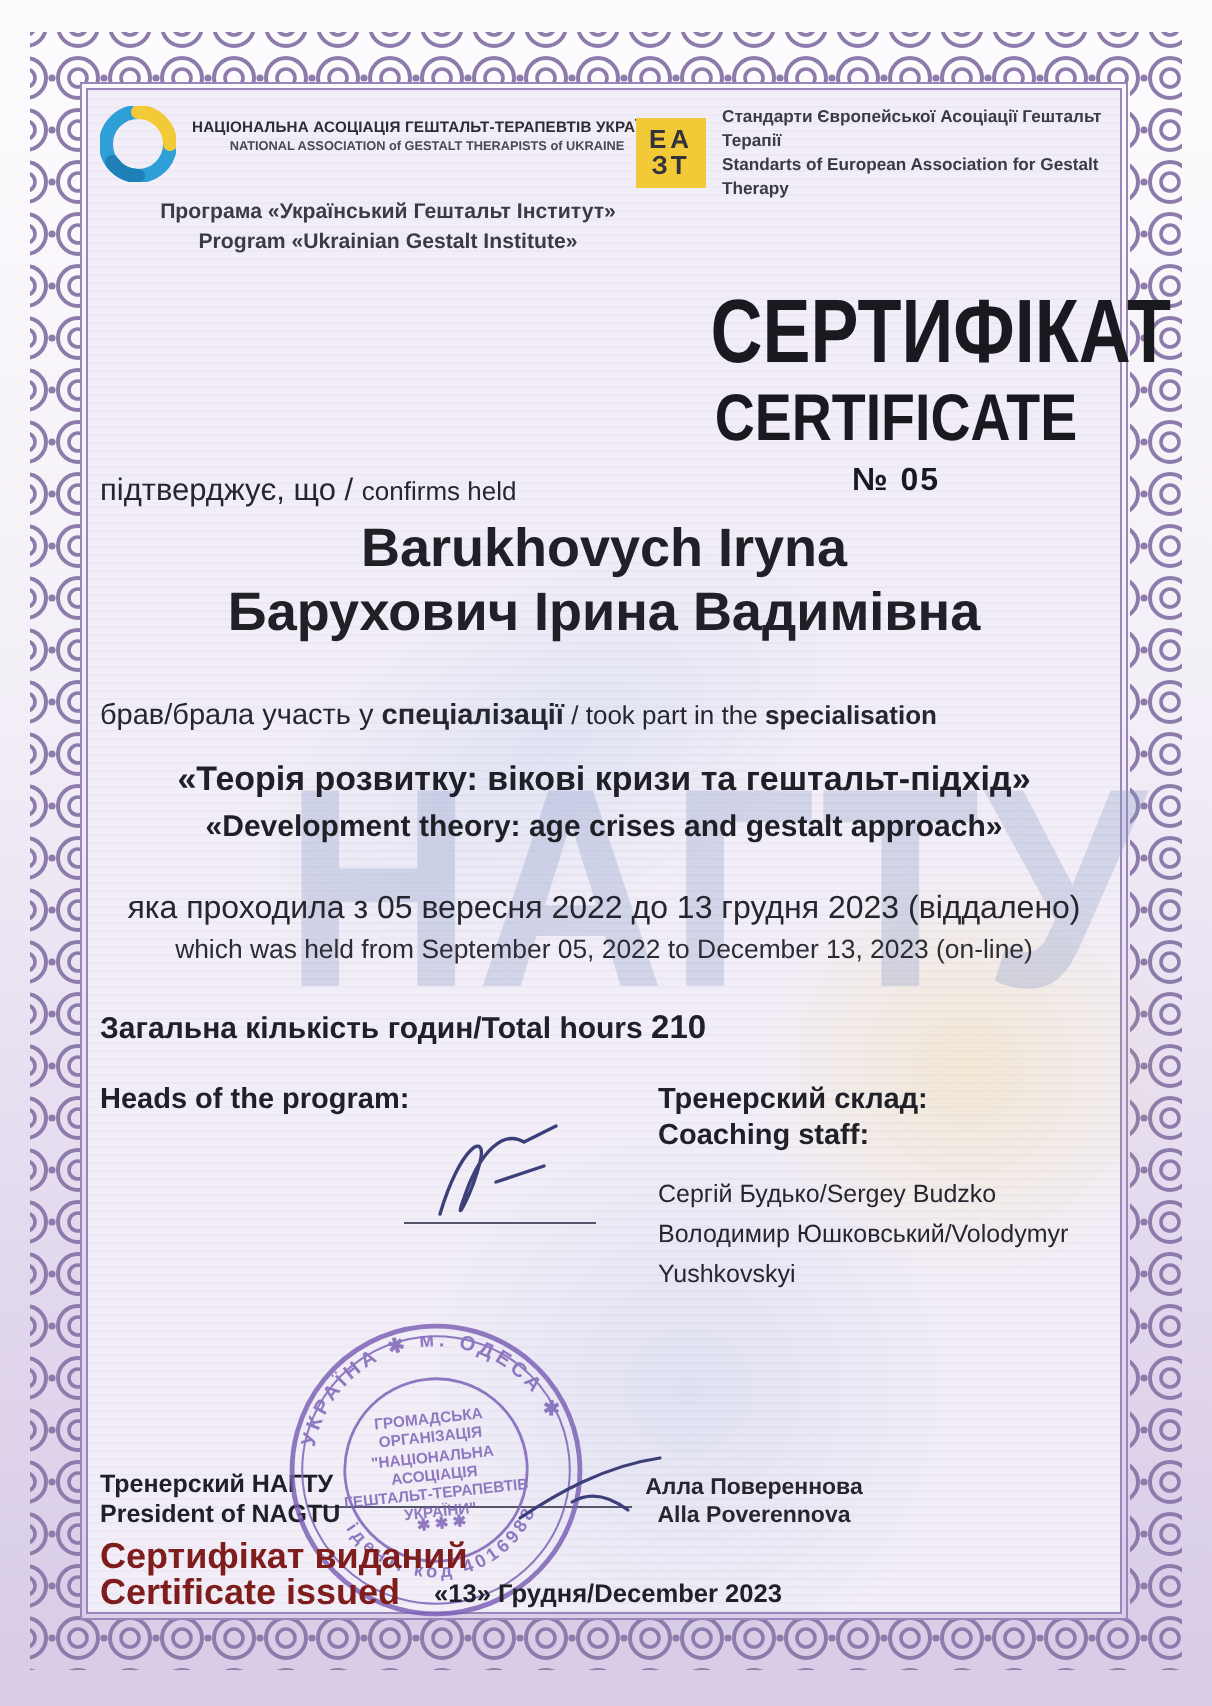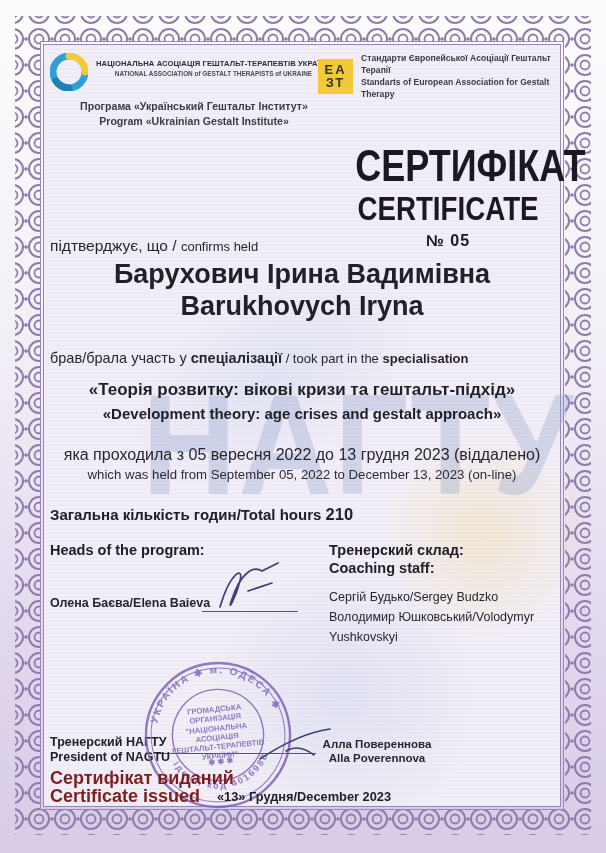--- a/index.html
+++ b/index.html
@@ -133,22 +133,22 @@
       <div class="title-ua">СЕРТИФІКАТ</div>
       <div class="title-en">CERTIFICATE</div>
       <div class="title-no">№ 05</div>
     </div>
 
     <div class="abs confirm">
       <span>підтверджує, що</span><span> / </span><span class="en">confirms held</span>
     </div>
 
     <div class="abs holder">
+      <div>Barukhovych Iryna</div>
       <div>Барухович Ірина Вадимівна</div>
-      <div>Barukhovych Iryna</div>
     </div>
 
     <div class="abs particip">
       <span>брав/брала участь у </span><b>спеціалізації</b><span class="en"> / took part in the </span><b class="en">specialisation</b>
     </div>
 
     <div class="abs course">
       <div class="ua">«Теорія розвитку: вікові кризи та гештальт-підхід»</div>
       <div class="en">«Development theory: age crises and gestalt approach»</div>
     </div>
@@ -158,21 +158,20 @@
       <div class="en">which was held from September 05, 2022 to December 13, 2023 (on-line)</div>
     </div>
 
     <div class="abs hours">
       <span>Загальна кількість годин/Total hours </span><span class="val">210</span>
     </div>
 
     <div class="abs col-hdr heads-hdr">
       <div>Heads of the program:</div>
     </div>
-    <div class="abs heads-name">Олена Баєва/Elena Baieva</div>
     <div class="sig-line" style="left:158px;top:566px;width:96px;"></div>
     <svg class="sig-svg" style="left:170px;top:516px;" width="72" height="56" viewBox="0 0 72 56">
       <path d="M6,46 C16,12 30,4 26,20 C22,36 12,54 18,38 C26,14 38,4 48,10 L64,2 M34,30 L58,22" fill="none" stroke="#3c3f78" stroke-width="1.7" stroke-linecap="round"></path>
     </svg>
 
     <div class="abs col-hdr coach-hdr">
       <div>Тренерский склад:</div>
       <div>Coaching staff:</div>
     </div>
     <div class="abs coach-names">

